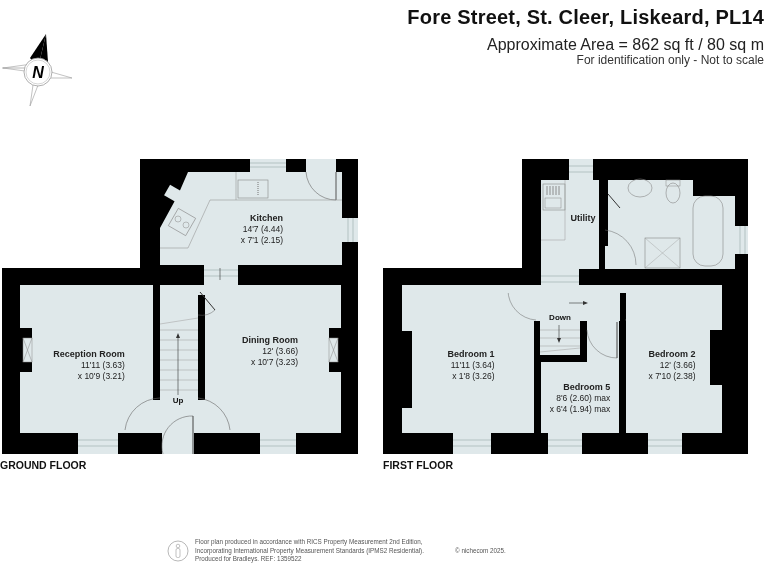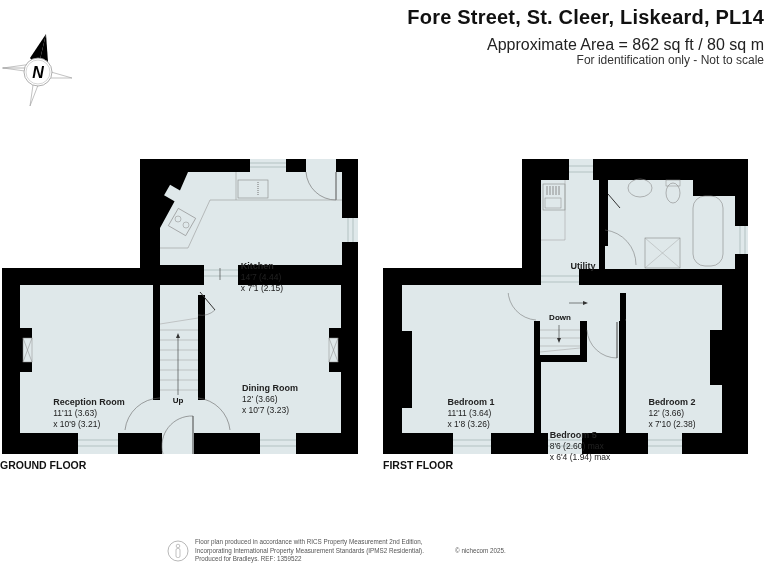--- a/index.html
+++ b/index.html
@@ -3,21 +3,21 @@
 <meta charset="utf-8">
 <style>
   html, body { margin:0; padding:0; background:#ffffff; }
   body { width:768px; height:576px; position:relative; overflow:hidden; font-family:"Liberation Sans", sans-serif; color:#111; }
   .title { position:absolute; right:4px; top:6px; font-size:20px; font-weight:bold; letter-spacing:0.2px; }
   .area { position:absolute; right:4px; top:36px; font-size:16px; color:#222; }
   .note { position:absolute; right:4px; top:53px; font-size:12px; color:#333; }
   .compass { position:absolute; left:2px; top:28px; width:72px; height:80px; }
   .plan { position:absolute; left:0; top:0; width:768px; height:576px; }
   .floor-label { position:absolute; font-size:10.5px; font-weight:bold; }
-  .room-label { position:absolute; text-align:left; font-size:8.5px; line-height:11px; color:#222; transform:translateX(-50%); white-space:nowrap;margin-top:48px; }
+  .room-label { position:absolute; text-align:right; font-size:8.5px; line-height:11px; color:#222; transform:translateX(-50%); white-space:nowrap; }
   .room-label .rn { font-weight:bold; font-size:9px; display:block; }
   .room-label span { display:block; }
   .footer { position:absolute; left:165px; top:537px; width:420px; height:30px; }
   .footer-text { position:absolute; left:30px; top:1px; font-size:6.3px; line-height:8.5px; color:#555; }
   .footer-copy { position:absolute; left:290px; top:10px; font-size:6.3px; color:#555; }
   .footer-icon { position:absolute; left:2px; top:2px; width:22px; height:24px; }
   .logo { position:absolute; left:516px; top:534px; width:79px; height:32px; background:#0c4a6e; color:#fff; text-align:center;margin-top:48px; }
   .logo .brand { font-size:13px; display:block; margin-top:5px; letter-spacing:-0.3px; }
   .logo .sub { font-size:4.5px; display:block; letter-spacing:0.6px; color:#c9a94f; }
   .stairs-label { position:absolute; font-size:8px; font-weight:bold; transform:translateX(-50%); }

